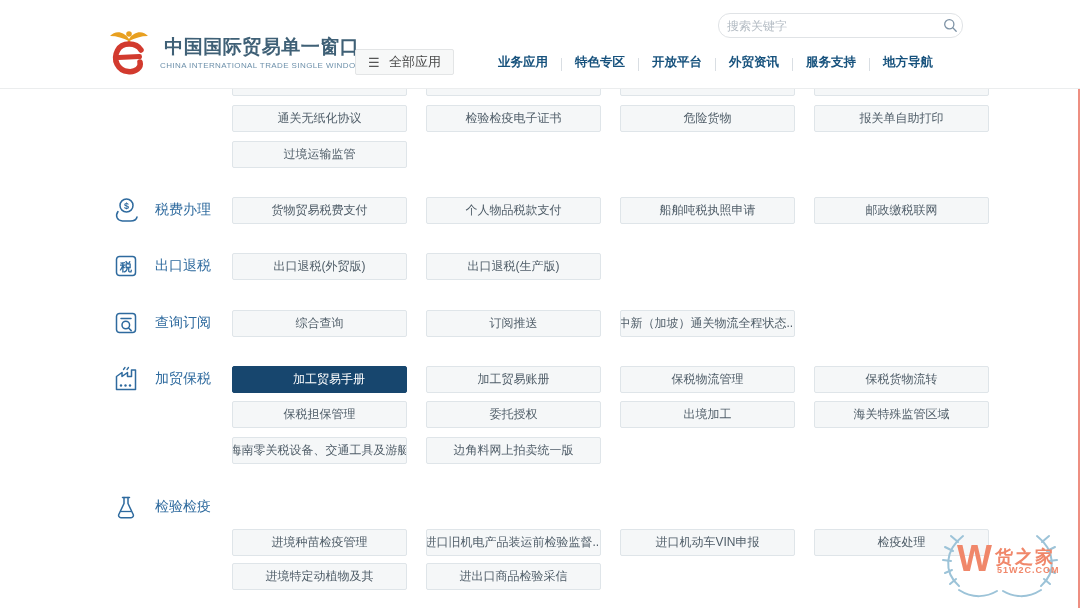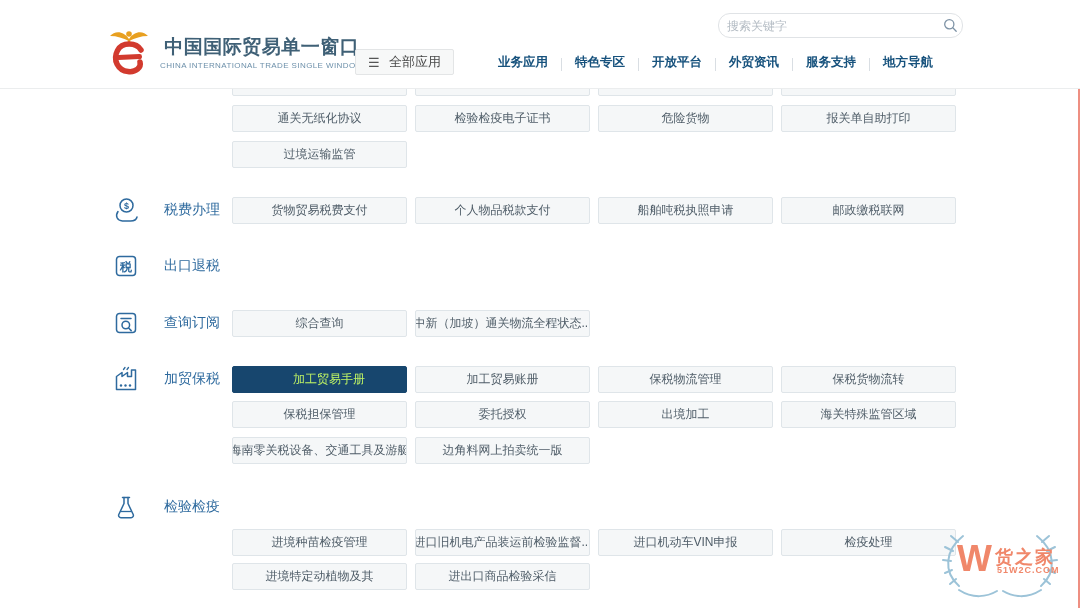--- a/index.html
+++ b/index.html
@@ -21,30 +21,30 @@
   .nav-item{font-size:12.5px;font-weight:700;color:#17527d;white-space:nowrap;cursor:pointer;}
   .nav-sep{width:1px;height:13px;background:#d9dee3;margin:0 13px;}
   .search-box{position:absolute;left:718px;top:13px;width:245px;height:25px;box-sizing:border-box;
               border:1px solid #e0e3e6;border-radius:12px;display:flex;align-items:center;background:#fff;}
   .search-box input{flex:1;border:none;outline:none;background:transparent;font-size:12px;
                     color:#555;padding:0 8px;font-family:inherit;}
   .search-box input::placeholder{color:#b4bcc4;}
   .search-ic{width:24px;display:flex;justify-content:center;cursor:pointer;}
 
   
-  .row{position:absolute;left:232px;display:flex;gap:8px;}
+  .row{position:absolute;left:232px;display:flex;gap:19px;}
   .app-btn{width:175px;height:27px;box-sizing:border-box;background:#f5f7f8;border:1px solid #dfe5e9;
            border-radius:2px;display:flex;align-items:center;justify-content:center;font-size:12px;
            color:#4f5d68;white-space:nowrap;overflow:hidden;cursor:pointer;flex:0 0 auto;}
-  .app-btn.active{background:#17466e;border-color:#17466e;color:#bef264;padding-left:19px;}
+  .app-btn.active{background:#17466e;border-color:#17466e;color:#ffffff;padding-left:19px;}
 
   
   .cat{position:absolute;left:112px;display:flex;align-items:center;height:28px;}
   .cat-icon{width:28px;height:28px;flex:0 0 auto;}
-  .cat-label{margin-left:24px;font-size:14px;color:#2e6a9e;white-space:nowrap;}
+  .cat-label{margin-left:15px;font-size:14px;color:#2e6a9e;white-space:nowrap;}
 
   
   .wm{position:absolute;left:925px;top:524px;width:150px;height:82px;pointer-events:none;}
   .wm svg{position:absolute;left:0;top:0;}
   .wm-letter{position:absolute;left:32px;top:16px;font-size:37px;font-weight:700;color:#f0876a;line-height:1;}
   .wm-brand{position:absolute;left:70px;top:21px;font-size:18px;font-weight:700;color:#f0876a;letter-spacing:2px;}
   .wm-domain{position:absolute;left:72px;top:41px;font-size:9px;font-weight:700;color:#f0876a;letter-spacing:1px;}
 
   .edge-line{position:absolute;right:0;top:0;width:2px;height:608px;background:#ee8f82;}
 </style>
@@ -131,32 +131,37 @@
       <div class="app-btn">邮政缴税联网</div>
     </div>
 
   <div class="cat" style="top:252px">
     <svg class="cat-icon" viewBox="0 0 28 28">
       <rect x="4.5" y="4.5" width="19" height="19" rx="3" stroke="#2e6a9e" stroke-width="1.5" fill="none"></rect>
       <text x="14" y="18.5" text-anchor="middle" font-size="12" font-weight="bold" fill="#2e6a9e">税</text>
     </svg>
     <span class="cat-label">出口退税</span>
   </div>
+  <div class="row" style="top:253px">
+      <div class="app-btn">出口退税(外贸版)</div>
+      <div class="app-btn">出口退税(生产版)</div>
+    </div>
 
   <div class="cat" style="top:309px">
     <svg class="cat-icon" viewBox="0 0 28 28">
       <rect x="4.5" y="4.5" width="19" height="19" rx="3" stroke="#2e6a9e" stroke-width="1.5" fill="none"></rect>
       <line x1="9" y1="9.5" x2="19" y2="9.5" stroke="#2e6a9e" stroke-width="1.5" stroke-linecap="round"></line>
       <circle cx="13.8" cy="16" r="3.8" stroke="#2e6a9e" stroke-width="1.5" fill="none"></circle>
       <line x1="16.6" y1="19" x2="19.2" y2="21.6" stroke="#2e6a9e" stroke-width="1.5" stroke-linecap="round"></line>
     </svg>
     <span class="cat-label">查询订阅</span>
   </div>
   <div class="row" style="top:310px">
       <div class="app-btn">综合查询</div>
+      <div class="app-btn">订阅推送</div>
       <div class="app-btn">中新（加坡）通关物流全程状态...</div>
     </div>
 
   <div class="cat" style="top:365px">
     <svg class="cat-icon" viewBox="0 0 28 28">
       <path d="M4.5 24.5 V11.5 L10 7.5 V11.5 L15.5 7.5 V11.5 H19.5 V5 H23.5 V24.5 Z" stroke="#2e6a9e" stroke-width="1.5" fill="none" stroke-linejoin="round"></path>
       <line x1="11.5" y1="4.5" x2="13" y2="2.5" stroke="#2e6a9e" stroke-width="1.3" stroke-linecap="round"></line>
       <line x1="15" y1="4.5" x2="16.5" y2="2.5" stroke="#2e6a9e" stroke-width="1.3" stroke-linecap="round"></line>
       <circle cx="9" cy="20.5" r="1.2" fill="#2e6a9e"></circle>
       <circle cx="13.5" cy="20.5" r="1.2" fill="#2e6a9e"></circle>

